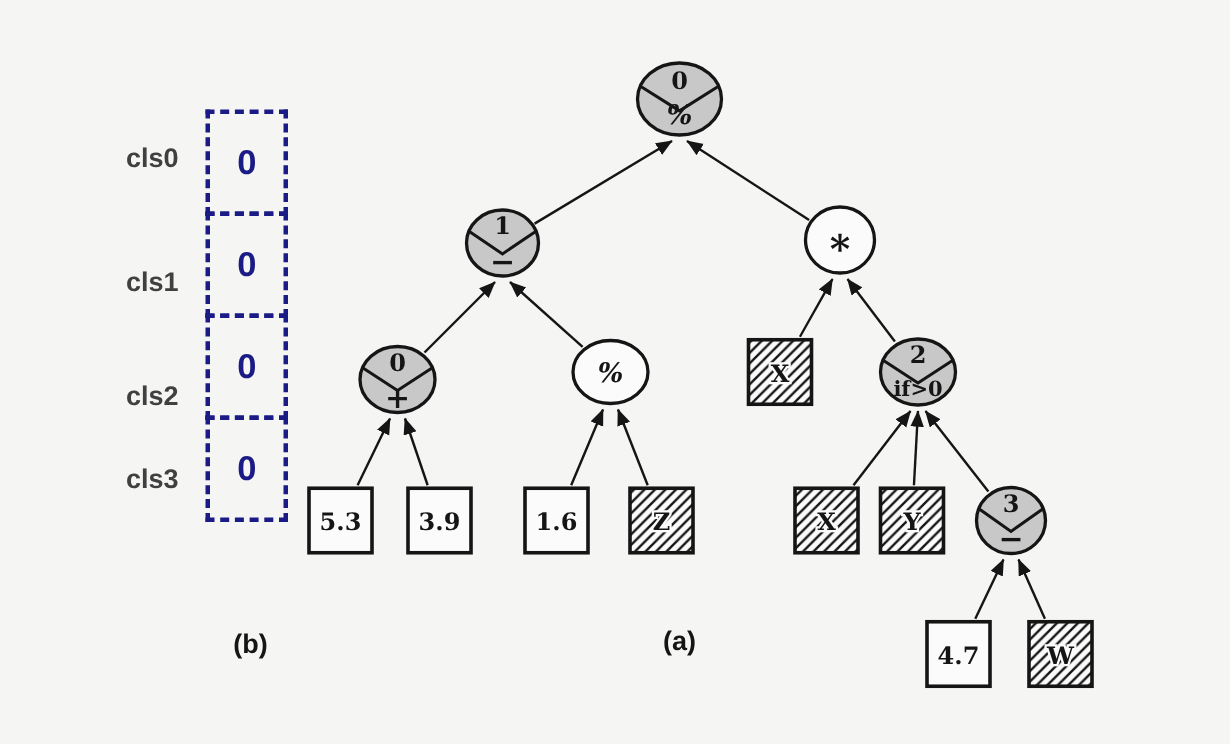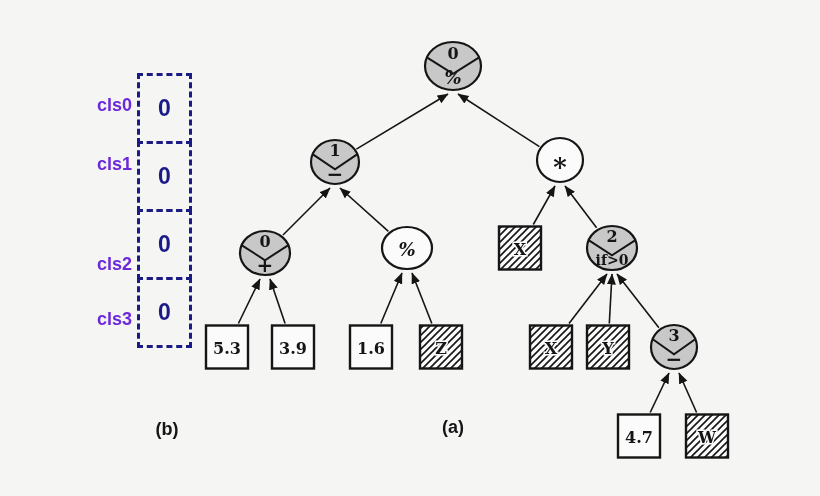--- a/index.html
+++ b/index.html
@@ -14,21 +14,21 @@
   .t-op.it{font-style:italic;}
   .t-leaf{font-family:"DejaVu Serif",serif;font-weight:bold;font-size:16px;
           text-anchor:middle;dominant-baseline:central;fill:#151515;}
   .halo{stroke:#fbfbfb;stroke-width:3px;paint-order:stroke;}
   
   .reg-boxes{position:absolute;left:137px;top:73px;width:55px;}
   .reg-cell{box-sizing:border-box;width:55px;height:71px;border:3px dashed #1b1b86;
             margin-top:-3px;display:flex;align-items:center;justify-content:center;
             color:#1b1b86;font-weight:bold;font-size:23px;}
   .reg-cell:first-child{margin-top:0;}
-  .reg-label{position:absolute;left:84px;width:48px;text-align:right;color:#6d28d9;
+  .reg-label{position:absolute;left:84px;width:48px;text-align:left;color:#404040;
              font-weight:bold;font-size:18px;line-height:20px;}
   .caption{position:absolute;width:46px;text-align:center;color:#151515;
            font-weight:bold;font-size:18px;}
 </style>
 </head>
 <body>
 
 <div class="stage">
 
   <svg id="tree-svg" width="820" height="496">
@@ -126,21 +126,21 @@
         <rect x="618" y="414.5" width="42" height="43" fill="#fbfbfb" stroke="#151515" stroke-width="2.4"></rect>
         <text x="639" y="437" class="t-leaf">4.7</text>
       </g>
       <g>
         <rect x="686" y="414.5" width="42" height="43" fill="url(#hatch)" stroke="#151515" stroke-width="2.4"></rect>
         <text x="707" y="437" class="t-leaf halo">W</text>
       </g>
     </svg>
 
   <div class="reg-label" style="top:95px">cls0</div>
-  <div class="reg-label" style="top:154px">cls1</div>
+  <div class="reg-label" style="top:178px">cls1</div>
   <div class="reg-label" style="top:254px">cls2</div>
   <div class="reg-label" style="top:309px">cls3</div>
 
   <div class="reg-boxes">
     <div class="reg-cell">
         <span>0</span>
       </div>
     <div class="reg-cell">
         <span>0</span>
       </div>

